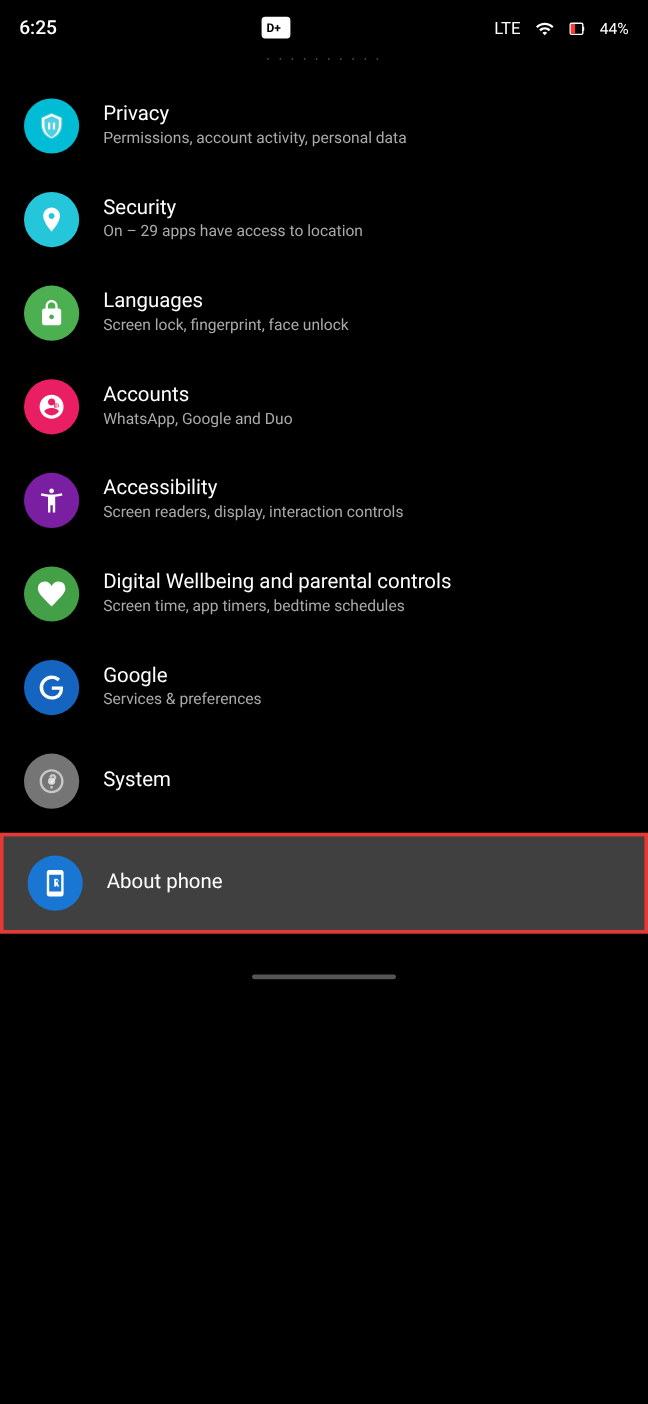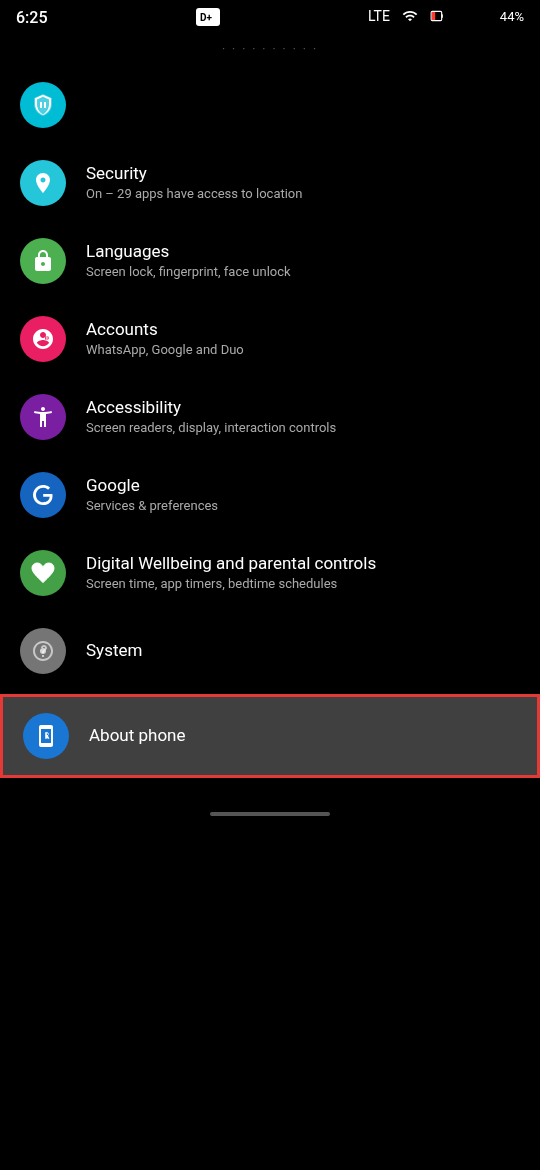--- a/index.html
+++ b/index.html
@@ -13,21 +13,21 @@
       min-height: 1170px;
       background-color: #000000;
       font-family: 'Roboto', Arial, sans-serif;
       color: #ffffff;
       overflow-x: hidden;
     }
 
     .status-bar {
       display: flex;
       justify-content: space-between;
-      align-items: flex-start;
+      align-items: flex-end;
       padding: 8px 16px 4px;
       height: 36px;
     }
 
     .status-time {
       font-size: 16px;
       font-weight: 500;
       color: #ffffff;
     }
 
@@ -52,21 +52,20 @@
     .status-right {
       display: flex;
       align-items: center;
       gap: 12px;
       font-size: 14px;
       color: #ffffff;
     }
 
     .battery-text {
       font-size: 13px;
-      margin-left: 44px;
     }
 
     .top-bar-partial {
       display: flex;
       justify-content: center;
       padding: 6px 16px 10px;
       border-bottom: none;
     }
 
     .top-bar-text {
@@ -179,20 +178,24 @@
 
 <div class="settings-list">
 
   <div class="settings-item">
     <div class="icon-circle bg-teal">
       <svg viewBox="0 0 24 24">
         <path d="M12 1L3 5v6c0 5.55 3.84 10.74 9 12 5.16-1.26 9-6.45 9-12V5l-9-4zm-1 14H9V9h2v6zm4 0h-2V9h2v6z" opacity="0.3"></path>
         <path d="M12 22c-.55 0-8-3.03-8-11V5.28l8-3.56 8 3.56V11c0 7.97-7.45 11-8 11zm-6-15.49V11c0 5.52 3.5 9.13 6 10.42 2.5-1.29 6-4.9 6-10.42V6.51l-6-2.67-6 2.67zM9 9h2v6H9zm4 0h2v6h-2z"></path>
       </svg>
     </div>
+    <div class="settings-text">
+      <div class="settings-title">Privacy</div>
+      <div class="settings-subtitle">Permissions, account activity, personal data</div>
+    </div>
   </div>
 
   <div class="settings-item">
     <div class="icon-circle bg-teal2">
       <svg viewBox="0 0 24 24">
         <path d="M12 2C8.13 2 5 5.13 5 9c0 5.25 7 13 7 13s7-7.75 7-13c0-3.87-3.13-7-7-7zm0 9.5c-1.38 0-2.5-1.12-2.5-2.5s1.12-2.5 2.5-2.5 2.5 1.12 2.5 2.5-1.12 2.5-2.5 2.5z"></path>
       </svg>
     </div>
     <div class="settings-text">
       <div class="settings-title">Security</div>
@@ -232,46 +235,46 @@
         <path d="M20.5 6c-2.61.7-5.67 1-8.5 1s-5.89-.3-8.5-1L3 8c1.86.5 4 .83 6 1v13h2v-6h2v6h2V9c2-.17 4.14-.5 6-1l-.5-2zM12 6c1.1 0 2-.9 2-2s-.9-2-2-2-2 .9-2 2 .9 2 2 2z"></path>
       </svg>
     </div>
     <div class="settings-text">
       <div class="settings-title">Accessibility</div>
       <div class="settings-subtitle">Screen readers, display, interaction controls</div>
     </div>
   </div>
 
   <div class="settings-item">
-    <div class="icon-circle bg-blue">
-      <svg viewBox="0 0 24 24">
-        <path d="M21.35 11.1h-9.17v2.73h6.51c-.33 3.81-3.5 5.44-6.5 5.44C8.36 19.27 5 16.25 5 12c0-4.1 3.2-7.27 7.2-7.27 3.09 0 4.9 1.97 4.9 1.97L19 4.72S16.56 2 12.1 2C6.42 2 2.03 6.8 2.03 12c0 5.05 4.13 10 10.22 10 5.35 0 9.25-3.67 9.25-9.09 0-1.15-.15-1.81-.15-1.81z" fill="white"></path>
-      </svg>
-    </div>
-    <div class="settings-text">
-      <div class="settings-title">Google</div>
-      <div class="settings-subtitle">Services &amp; preferences</div>
-    </div>
-  </div>
-
-  <div class="settings-item">
     <div class="icon-circle bg-green2">
       <svg viewBox="0 0 24 24">
         <path d="M12 21.593c-5.63-5.539-11-10.297-11-14.402 0-3.791 3.068-5.191 5.281-5.191 1.312 0 4.151.501 5.719 4.457 1.59-3.968 4.464-4.447 5.726-4.447 2.54 0 5.274 1.621 5.274 5.181 0 4.069-5.136 8.625-11 14.402z"></path>
         <path d="M12 21.593c-5.63-5.539-11-10.297-11-14.402 0-3.791 3.068-5.191 5.281-5.191 1.312 0 4.151.501 5.719 4.457 1.59-3.968 4.464-4.447 5.726-4.447 2.54 0 5.274 1.621 5.274 5.181 0 4.069-5.136 8.625-11 14.402z" fill="none" stroke="white" stroke-width="1"></path>
         <circle cx="12" cy="12" r="3" fill="white" opacity="0.5"></circle>
       </svg>
     </div>
     <div class="settings-text">
       <div class="settings-title">Digital Wellbeing and parental controls</div>
       <div class="settings-subtitle">Screen time, app timers, bedtime schedules</div>
     </div>
   </div>
 
   <div class="settings-item">
+    <div class="icon-circle bg-blue">
+      <svg viewBox="0 0 24 24">
+        <path d="M21.35 11.1h-9.17v2.73h6.51c-.33 3.81-3.5 5.44-6.5 5.44C8.36 19.27 5 16.25 5 12c0-4.1 3.2-7.27 7.2-7.27 3.09 0 4.9 1.97 4.9 1.97L19 4.72S16.56 2 12.1 2C6.42 2 2.03 6.8 2.03 12c0 5.05 4.13 10 10.22 10 5.35 0 9.25-3.67 9.25-9.09 0-1.15-.15-1.81-.15-1.81z" fill="white"></path>
+      </svg>
+    </div>
+    <div class="settings-text">
+      <div class="settings-title">Google</div>
+      <div class="settings-subtitle">Services &amp; preferences</div>
+    </div>
+  </div>
+
+  <div class="settings-item">
     <div class="icon-circle bg-gray">
       <svg viewBox="0 0 24 24">
         <path d="M12 2C6.48 2 2 6.48 2 12s4.48 10 10 10 10-4.48 10-10S17.52 2 12 2zm0 18c-4.41 0-8-3.59-8-8s3.59-8 8-8 8 3.59 8 8-3.59 8-8 8zm-1-4h2v2h-2zm0-2h2c0-3.25 3-3 3-5 0-1.66-1.34-3-3-3s-3 1.34-3 3h2c0-.55.45-1 1-1s1 .45 1 1c0 2-3 2.25-3 5z" opacity="0.6"></path>
         <circle cx="12" cy="12" r="3" fill="white" opacity="0.7"></circle>
       </svg>
     </div>
     <div class="settings-text">
       <div class="settings-title">System</div>
     </div>
   </div>

